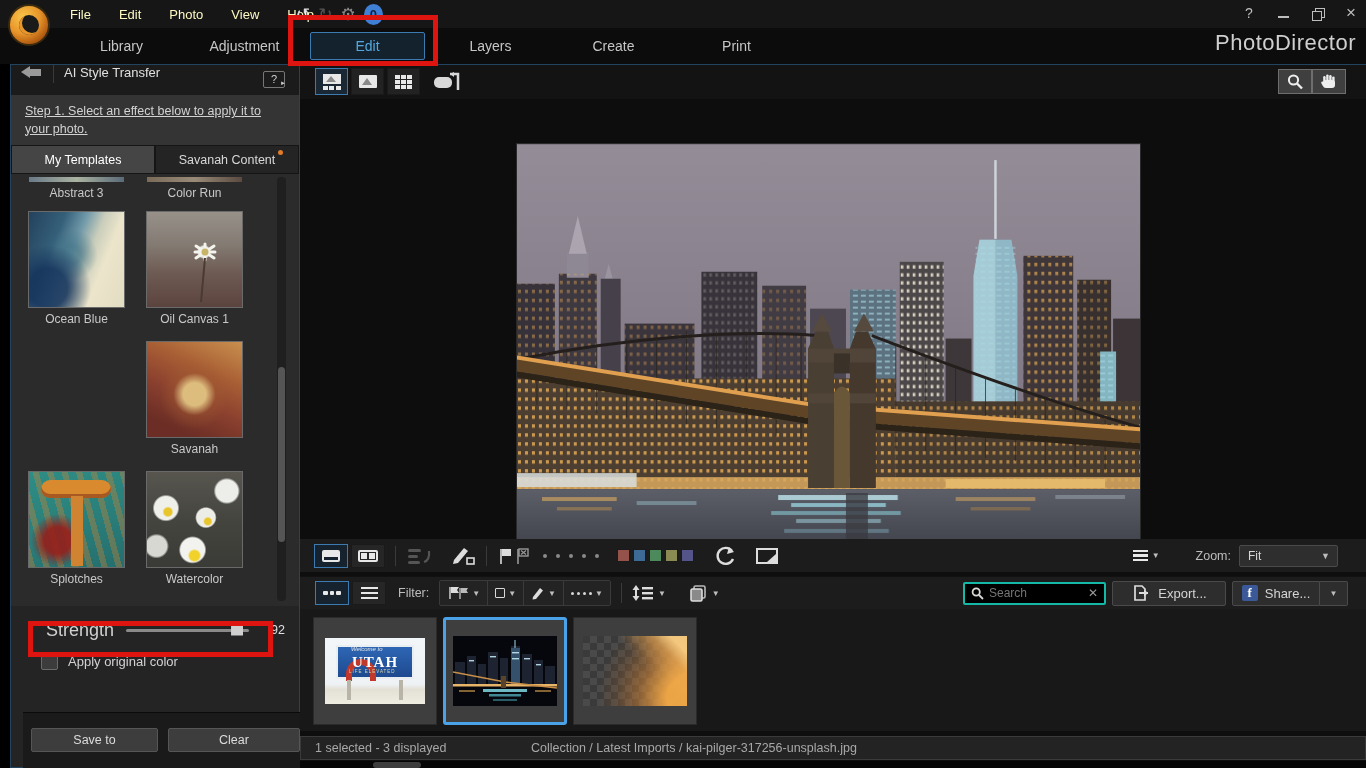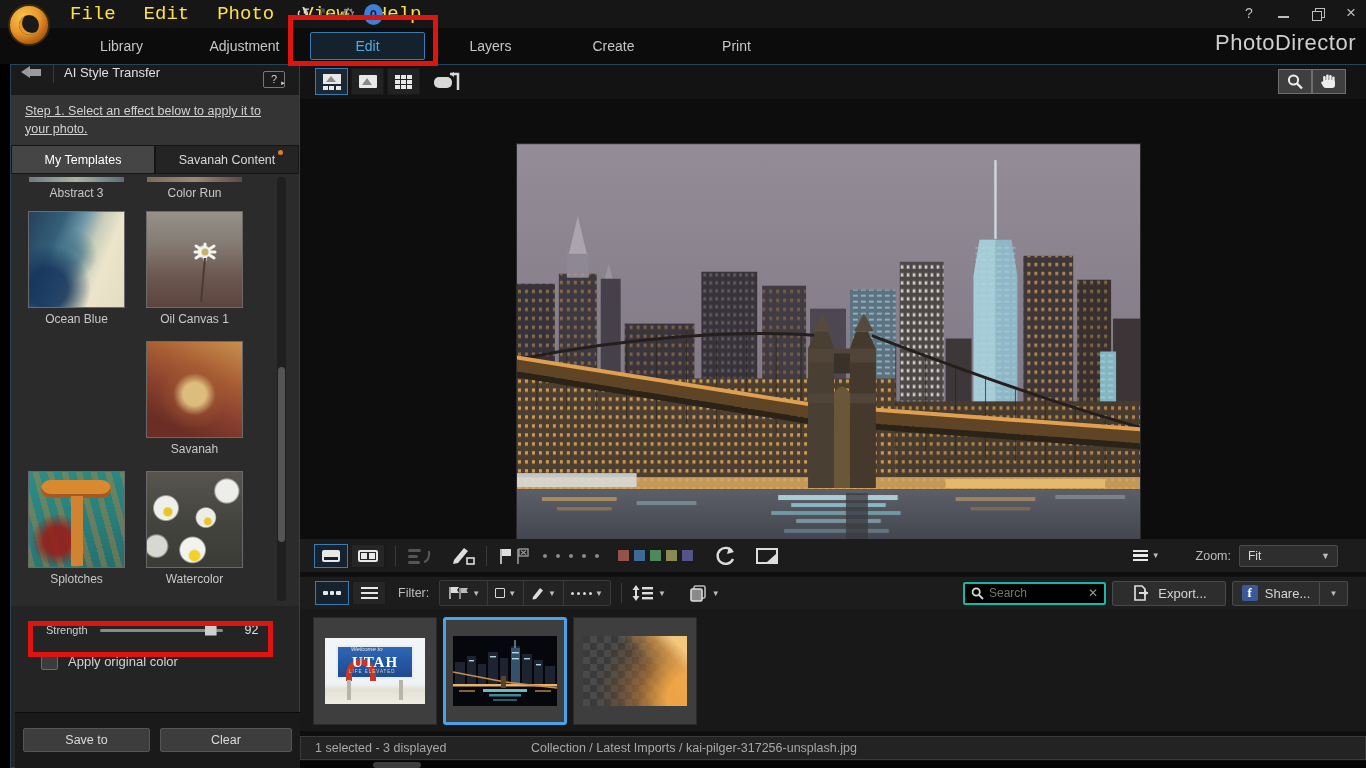--- a/index.html
+++ b/index.html
@@ -8,21 +8,21 @@
   #app { position:relative; width:1366px; height:768px; background:#000; }
 
   
   .titlebar { position:absolute; left:0; top:0; width:1366px; height:28px; background:#161616; }
   .logo { position:absolute; left:8px; top:4px; width:42px; height:42px; border-radius:50%;
           background:radial-gradient(circle at 35% 30%, #f8c64a 0%, #e8952a 45%, #b05a10 75%, #6a3206 100%);
           border:2px solid #3a2a10; z-index:5; }
   .logo::after { content:""; position:absolute; left:9px; top:9px; width:20px; height:20px; border-radius:50%;
           background:#1a1a1a; box-shadow:inset 3px -2px 0 #e8952a; }
   .menus { position:absolute; left:58px; top:0; height:28px; display:flex; align-items:center; gap:4px; }
-  .menu-item { padding:4px 12px; font-size:19px; color:#fde047; cursor:default;font-family:Liberation Mono, monospace; }
+  .menu-item { padding:4px 12px; font-size:13px; color:#fef9c3; cursor:default; }
   .qat { position:absolute; left:296px; top:1px; height:26px; display:flex; align-items:center; gap:8px; }
   .qat .glyph { font-size:17px; line-height:1; }
   .undo { color:#dcdcdc; } .redo { color:#555; } .gear { color:#8a8a8a; font-size:15px; }
   .badge0 { width:19px; height:21px; border-radius:50%; background:#3f7fd6; color:#10233f;
             font-size:13px; font-weight:bold; display:flex; align-items:center; justify-content:center; }
   .wincontrols { position:absolute; right:6px; top:4px; display:flex; align-items:center; gap:16px; }
   .winbtn { color:#bdbdbd; font-size:14px; width:18px; height:18px; display:flex; align-items:center; justify-content:center; }
   .min-glyph { width:11px; height:2px; background:#bdbdbd; margin-top:8px; }
   .restore-glyph { position:relative; width:11px; height:11px; }
   .restore-glyph::before { content:""; position:absolute; left:3px; top:0; width:8px; height:8px; border:1px solid #bdbdbd; }
@@ -98,29 +98,29 @@
       radial-gradient(circle at 48% 82%, #f2f2ee 0 13%, transparent 15%),
       radial-gradient(circle at 64% 52%, #e8c52a 0 4%, transparent 6%),
       radial-gradient(circle at 62% 48%, #ededE8 0 12%, transparent 14%),
       radial-gradient(circle at 22% 42%, #e8c52a 0 4%, transparent 6%),
       radial-gradient(circle at 20% 38%, #f0f0ea 0 12%, transparent 14%),
       radial-gradient(circle at 84% 20%, #ededea 0 10%, transparent 12%),
       radial-gradient(circle at 10% 78%, #d8d8d2 0 9%, transparent 11%),
       linear-gradient(180deg, #57554e 0%, #454540 50%, #3a3a36 100%); }
 
   .strength-row { position:absolute; left:0; top:549px; width:100%; height:32px; display:flex; align-items:center; }
-  .strength-label { font-size:11px; color:#d0d0d0; margin-left:35px; }
+  .strength-label { font-size:18px; color:#d0d0d0; margin-left:35px; }
   .slider { position:relative; width:123px; height:3px; background:#8a8a8a; margin-left:12px; border-radius:2px; }
   .slider-thumb { position:absolute; top:-8px; width:12px; height:15px; background:#cfcfcf;
                   clip-path:polygon(50% 0, 100% 35%, 100% 100%, 0 100%, 0 35%); }
   .strength-value { font-size:12.5px; color:#e0e0e0; margin-left:22px; }
   .check-row { position:absolute; left:0; top:588px; width:100%; display:flex; align-items:center; }
   .checkbox { width:17px; height:17px; margin-left:30px; background:#3c3c3c; border:1px solid #6a6a6a; border-radius:2px; }
   .check-label { font-size:13px; color:#d2d2d2; margin-left:10px; }
-  .panel-footer { position:absolute; left:4px; top:647px; width:100%; height:56px; background:#1a1a1a;
+  .panel-footer { position:absolute; left:12px; top:647px; width:100%; height:56px; background:#1a1a1a;
                   border-top:1px solid #0a0a0a; }
   .pf-btn { position:absolute; top:15px; height:24px; background:#3d3d3d; border:1px solid #555; border-radius:2px;
             color:#dcdcdc; font-size:12.5px; text-align:center; line-height:22px; }
   .pf-save { left:8px; width:127px; } .pf-clear { left:145px; width:132px; }
 
   
   .main { position:absolute; left:300px; top:64px; width:1066px; height:704px; background:#0e0e0e;
           border-top:1px solid #23445f; }
   .viewer-toolbar { position:absolute; left:0; top:0; width:100%; height:34px; background:#131313; }
   .vtb-btn { position:absolute; top:3px; width:33px; height:27px; background:#222; border:1px solid #1a1a1a;

